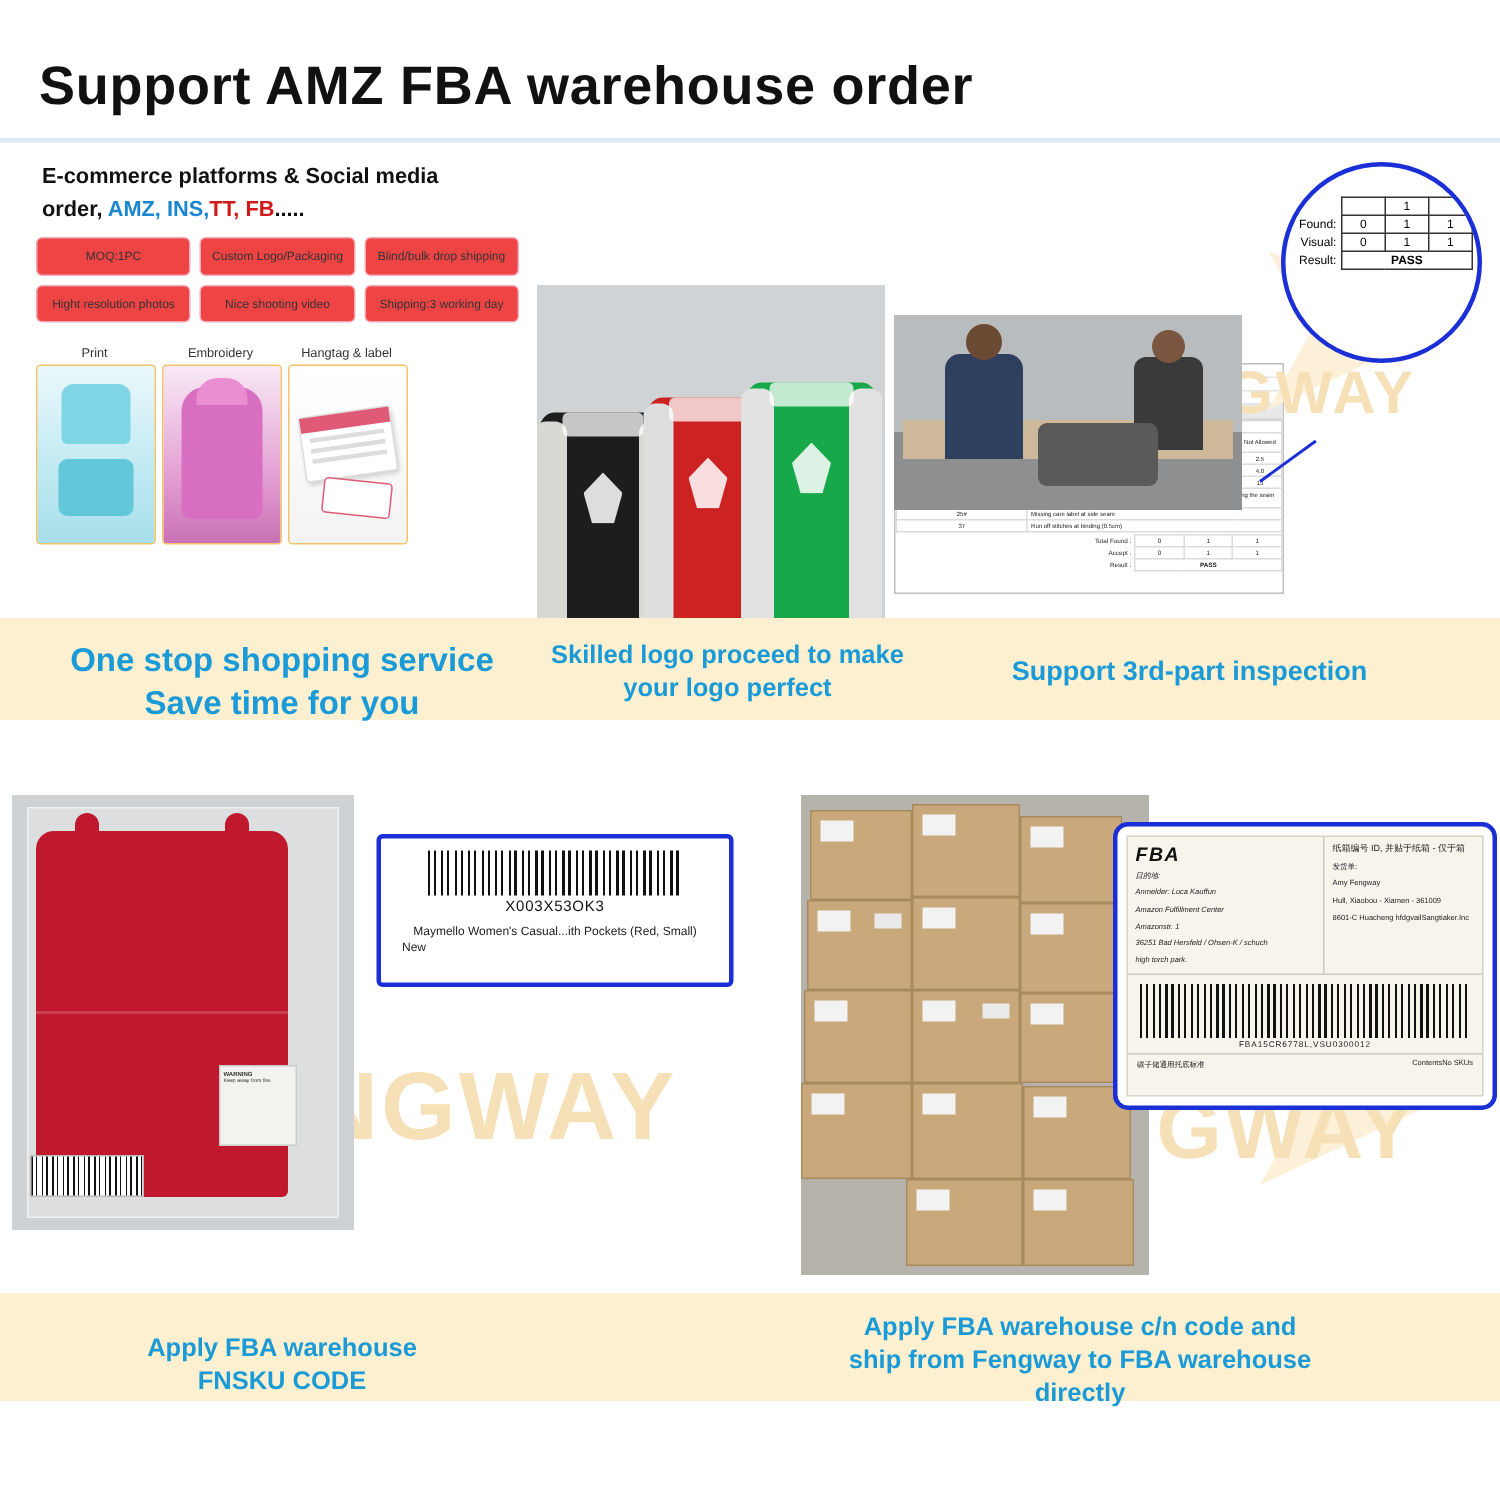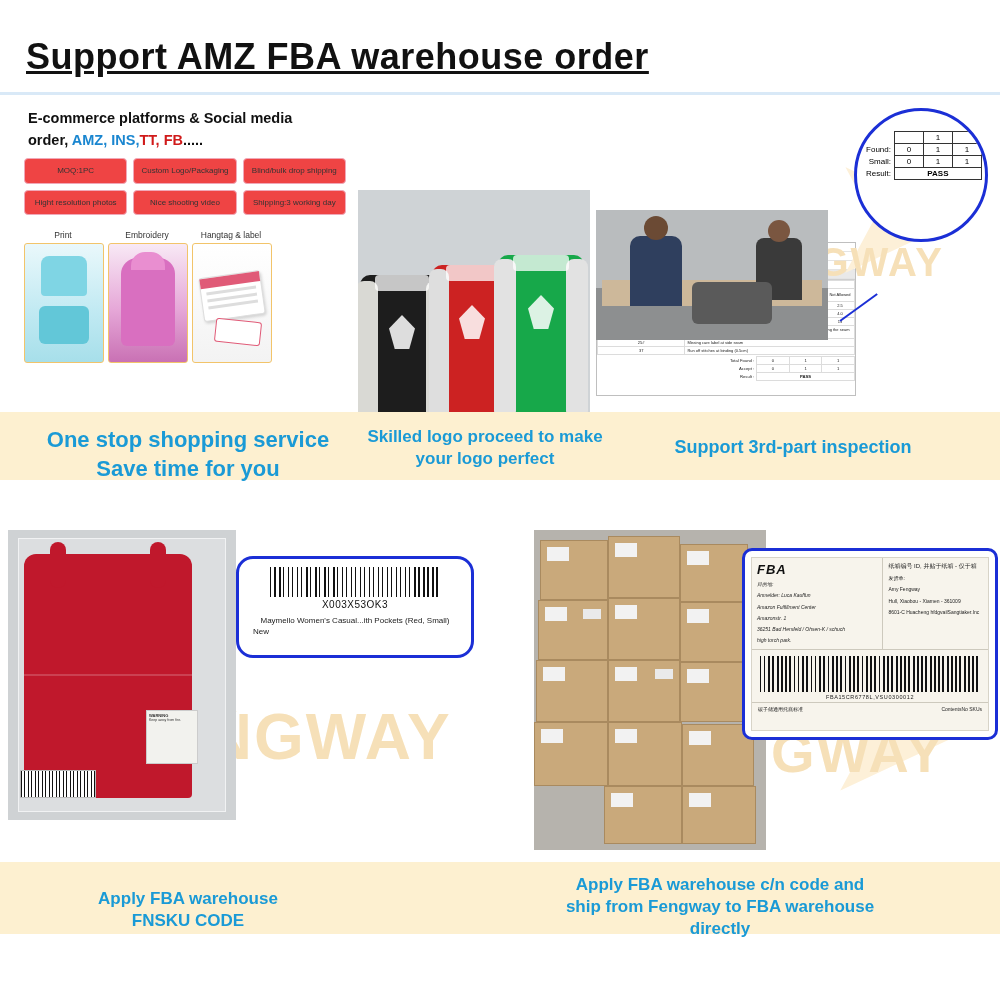--- a/index.html
+++ b/index.html
@@ -60,21 +60,20 @@
   
   .header-title {
     position: absolute;
     left: 26px;
     top: 36px;
     font-size: 36px;
     font-weight: bold;
     color: #111111;
     letter-spacing: 0.5px;
     z-index: 10;
-    text-decoration: underline;
   }
   .header-rule {
     position: absolute;
     left: 0;
     right: 0;
     top: 92px;
     height: 3px;
     background: #d9e9f7;
     z-index: 3;
   }
@@ -364,27 +363,27 @@
     position: absolute; left: 12px; bottom: 22px; width: 74px; height: 26px;
     background: #ffffff; border: 1px solid #bbb;
   }
   .bars {
     width: 100%; height: 100%;
     background-image: repeating-linear-gradient(90deg,#111 0 1px,transparent 1px 3px,#111 3px 4px,transparent 4px 7px);
   }
 
   .fnsku-card {
     position: absolute;
-    left: 236px;
+    left: 251px;
     top: 556px;
     width: 232px;
     height: 96px;
     background: #ffffff;
     border: 3px solid #1b2fd6;
-    border-radius: 17px;
+    border-radius: 4px;
     z-index: 12;
     text-align: center;
   }
   .fnsku-bars {
     width: 170px; height: 30px; margin: 8px auto 2px;
     background-image: repeating-linear-gradient(90deg,#111 0 1.5px,transparent 1.5px 4px,#111 4px 5.5px,transparent 5.5px 9px);
   }
   .fnsku-code { font-size: 10px; color: #111; letter-spacing: .5px; }
   .fnsku-desc { font-size: 8px; color: #222; margin-top: 6px; }
   .fnsku-new  { font-size: 8px; color: #222; text-align: left; padding-left: 14px; margin-top: 2px; }
@@ -632,21 +631,21 @@
         <td>1</td>
         <td></td>
       </tr>
       <tr>
         <td class="lbl">Found:</td>
         <td>0</td>
         <td>1</td>
         <td>1</td>
       </tr>
       <tr>
-        <td class="lbl">Small:</td>
+        <td class="lbl">Visual:</td>
         <td>0</td>
         <td>1</td>
         <td>1</td>
       </tr>
       <tr>
         <td class="lbl">Result:</td>
         <td class="mag-pass" colspan="3">PASS</td>
       </tr>
     </tbody>
       </table>

